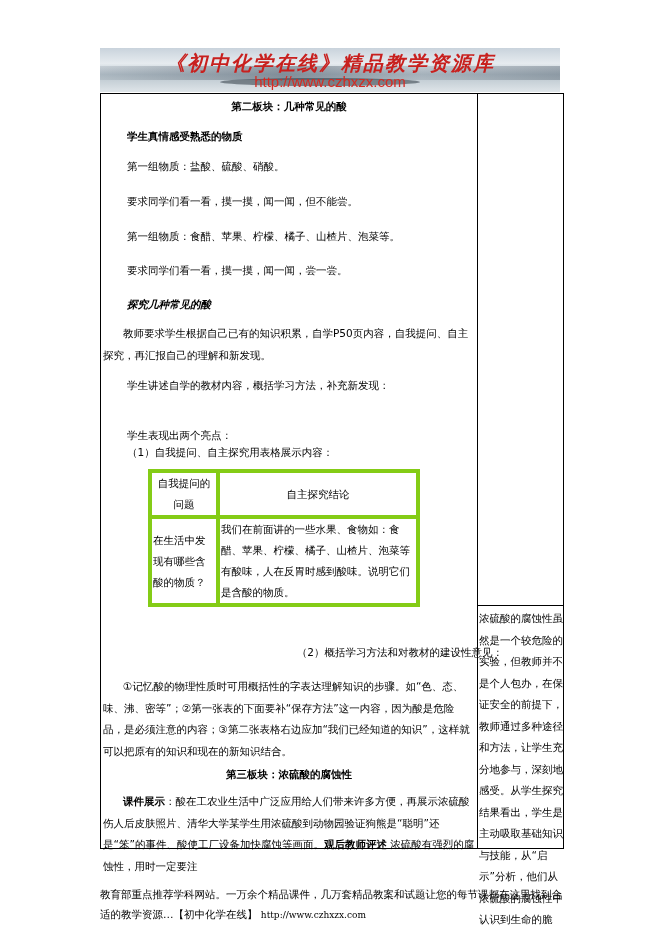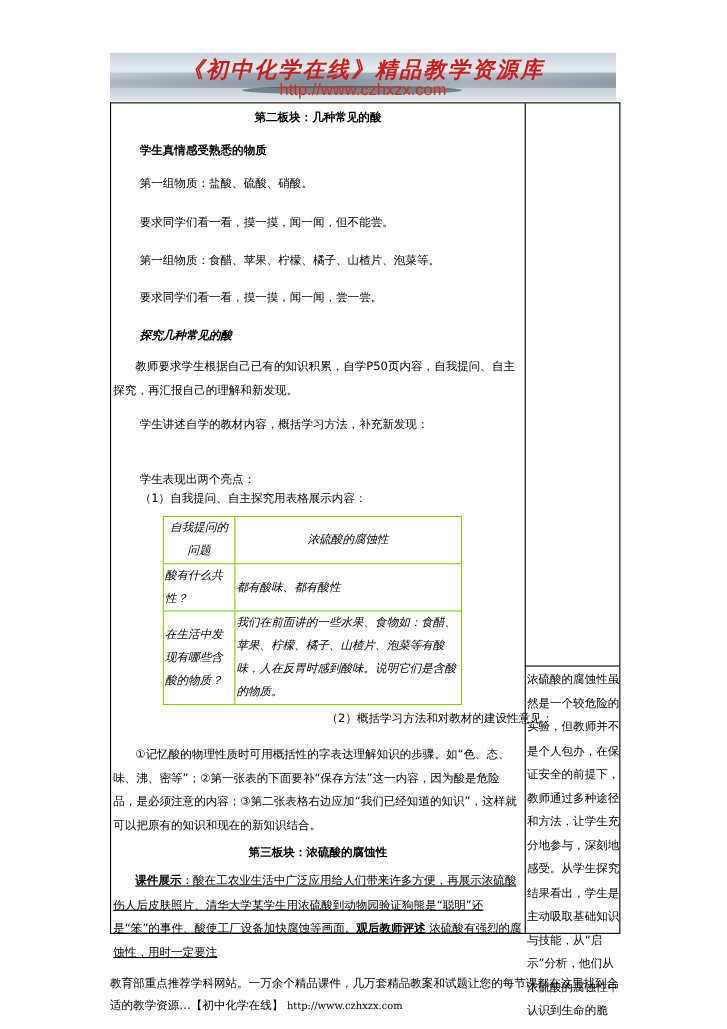--- a/index.html
+++ b/index.html
@@ -21,21 +21,21 @@
            border-top:1px solid #000; border-left:1px solid #000; border-right:1px solid #000; border-bottom:1px solid #000; }
   .divider { position:absolute; left:376px; top:0; bottom:0; width:0; border-left:1px solid #000; }
   .rdiv { position:absolute; left:376px; width:86px; border-top:1px solid #000; }
   .main { position:absolute; left:0; top:0; width:376px; font-size:10.5px; }
   .side { position:absolute; left:378px; width:84px; font-size:10.5px; line-height:21.5px; }
   .p { position:absolute; left:0; width:376px; white-space:nowrap; }
   .center { text-align:center; }
   .bold { font-weight:bold; }
   .wrap { white-space:normal; line-height:21.5px; text-indent:20px; }
   table.inner { position:absolute; left:47px; top:375px; width:272px; border-collapse:collapse; font-size:10.5px; }
-  table.inner td { border:1px solid #84cc16; padding:0 1px; line-height:21px; vertical-align:middle;font-style:italic; }
+  table.inner td { border:4px solid #84cc16; padding:0 1px; line-height:21px; vertical-align:middle; }
   table.inner td.q { width:62px; }
   .footer { position:absolute; left:100px; top:884px; width:470px; font-size:10.5px; line-height:20px; }
   .footer .url { font-family:"DejaVu Serif", serif; font-size:9px; }
 </style>
 </head>
 <body>
 
 <div class="banner">
   <div class="mist"></div>
   <div class="ridge"></div>
@@ -57,38 +57,34 @@
     <div class="p bold" style="top:204px;left:26px;font-style:italic;">探究几种常见的酸</div>
     <div class="p wrap" style="top:229px;left:2px;width:372px;">教师要求学生根据自己已有的知识积累，自学P50页内容，自我提问、自主探究，再汇报自己的理解和新发现。</div>
     <div class="p" style="top:285px;left:26px;">学生讲述自学的教材内容，概括学习方法，补充新发现：</div>
     <div class="p" style="top:319px;left:26px;margin-top:16px;">学生表现出两个亮点：</div>
     <div class="p" style="top:352px;left:26px;">（1）自我提问、自主探究用表格展示内容：</div>
 
     <table class="inner">
       <tbody>
           <tr>
         <td class="q center">自我提问的问题</td>
-        <td class="center">浓硫酸的腐蚀性</td>
-      </tr>
-      <tr>
-        <td class="q">酸有什么共性？</td>
-        <td>都有酸味、都有酸性</td>
+        <td class="center">自主探究结论</td>
       </tr>
       <tr>
         <td class="q">在生活中发现有哪些含酸的物质？</td>
         <td>我们在前面讲的一些水果、食物如：食醋、苹果、柠檬、橘子、山楂片、泡菜等有酸味，人在反胃时感到酸味。说明它们是含酸的物质。</td>
       </tr>
     </tbody>
       </table>
 
     <div class="p" style="top:552px;left:26px;text-align:right;">（2）概括学习方法和对教材的建设性意见：</div>
     <div class="p wrap" style="top:582px;left:2px;width:372px;">①记忆酸的物理性质时可用概括性的字表达理解知识的步骤。如“色、态、味、沸、密等”；②第一张表的下面要补“保存方法”这一内容，因为酸是危险品，是必须注意的内容；③第二张表格右边应加“我们已经知道的知识”，这样就可以把原有的知识和现在的新知识结合。</div>
 
     <div class="p center bold" style="top:674px;">第三板块：浓硫酸的腐蚀性</div>
-    <div class="p wrap" style="top:697px;left:2px;width:372px;text-decoration:underline;"><b>课件展示</b><span>：酸在工农业生活中广泛应用给人们带来许多方便，再展示浓硫酸伤人后皮肤照片、清华大学某学生用浓硫酸到动物园验证狗熊是“聪明”还是“笨”的事件、酸使工厂设备加快腐蚀等画面。</span><b>观后教师评述</b><span> 浓硫酸有强烈的腐蚀性，用时一定要注</span></div>
+    <div class="p wrap" style="top:697px;left:2px;width:372px;"><b>课件展示</b><span>：酸在工农业生活中广泛应用给人们带来许多方便，再展示浓硫酸伤人后皮肤照片、清华大学某学生用浓硫酸到动物园验证狗熊是“聪明”还是“笨”的事件、酸使工厂设备加快腐蚀等画面。</span><b>观后教师评述</b><span> 浓硫酸有强烈的腐蚀性，用时一定要注</span></div>
   </div>
 
   <div class="side" style="top:514px;">浓硫酸的腐蚀性虽然是一个较危险的实验，但教师并不是个人包办，在保证安全的前提下，教师通过多种途径和方法，让学生充分地参与，深刻地感受。从学生探究结果看出，学生是主动吸取基础知识与技能，从“启示”分析，他们从浓硫酸的腐蚀性中认识到生命的脆弱、生命的</div>
 </div>
 
 <div class="footer">
   <span>教育部重点推荐学科网站。一万余个精品课件，几万套精品教案和试题让您的每节课都在这里找到合适的教学资源…【初中化学在线】</span>
   <span class="url">http://www.czhxzx.com</span>
 </div>
 

